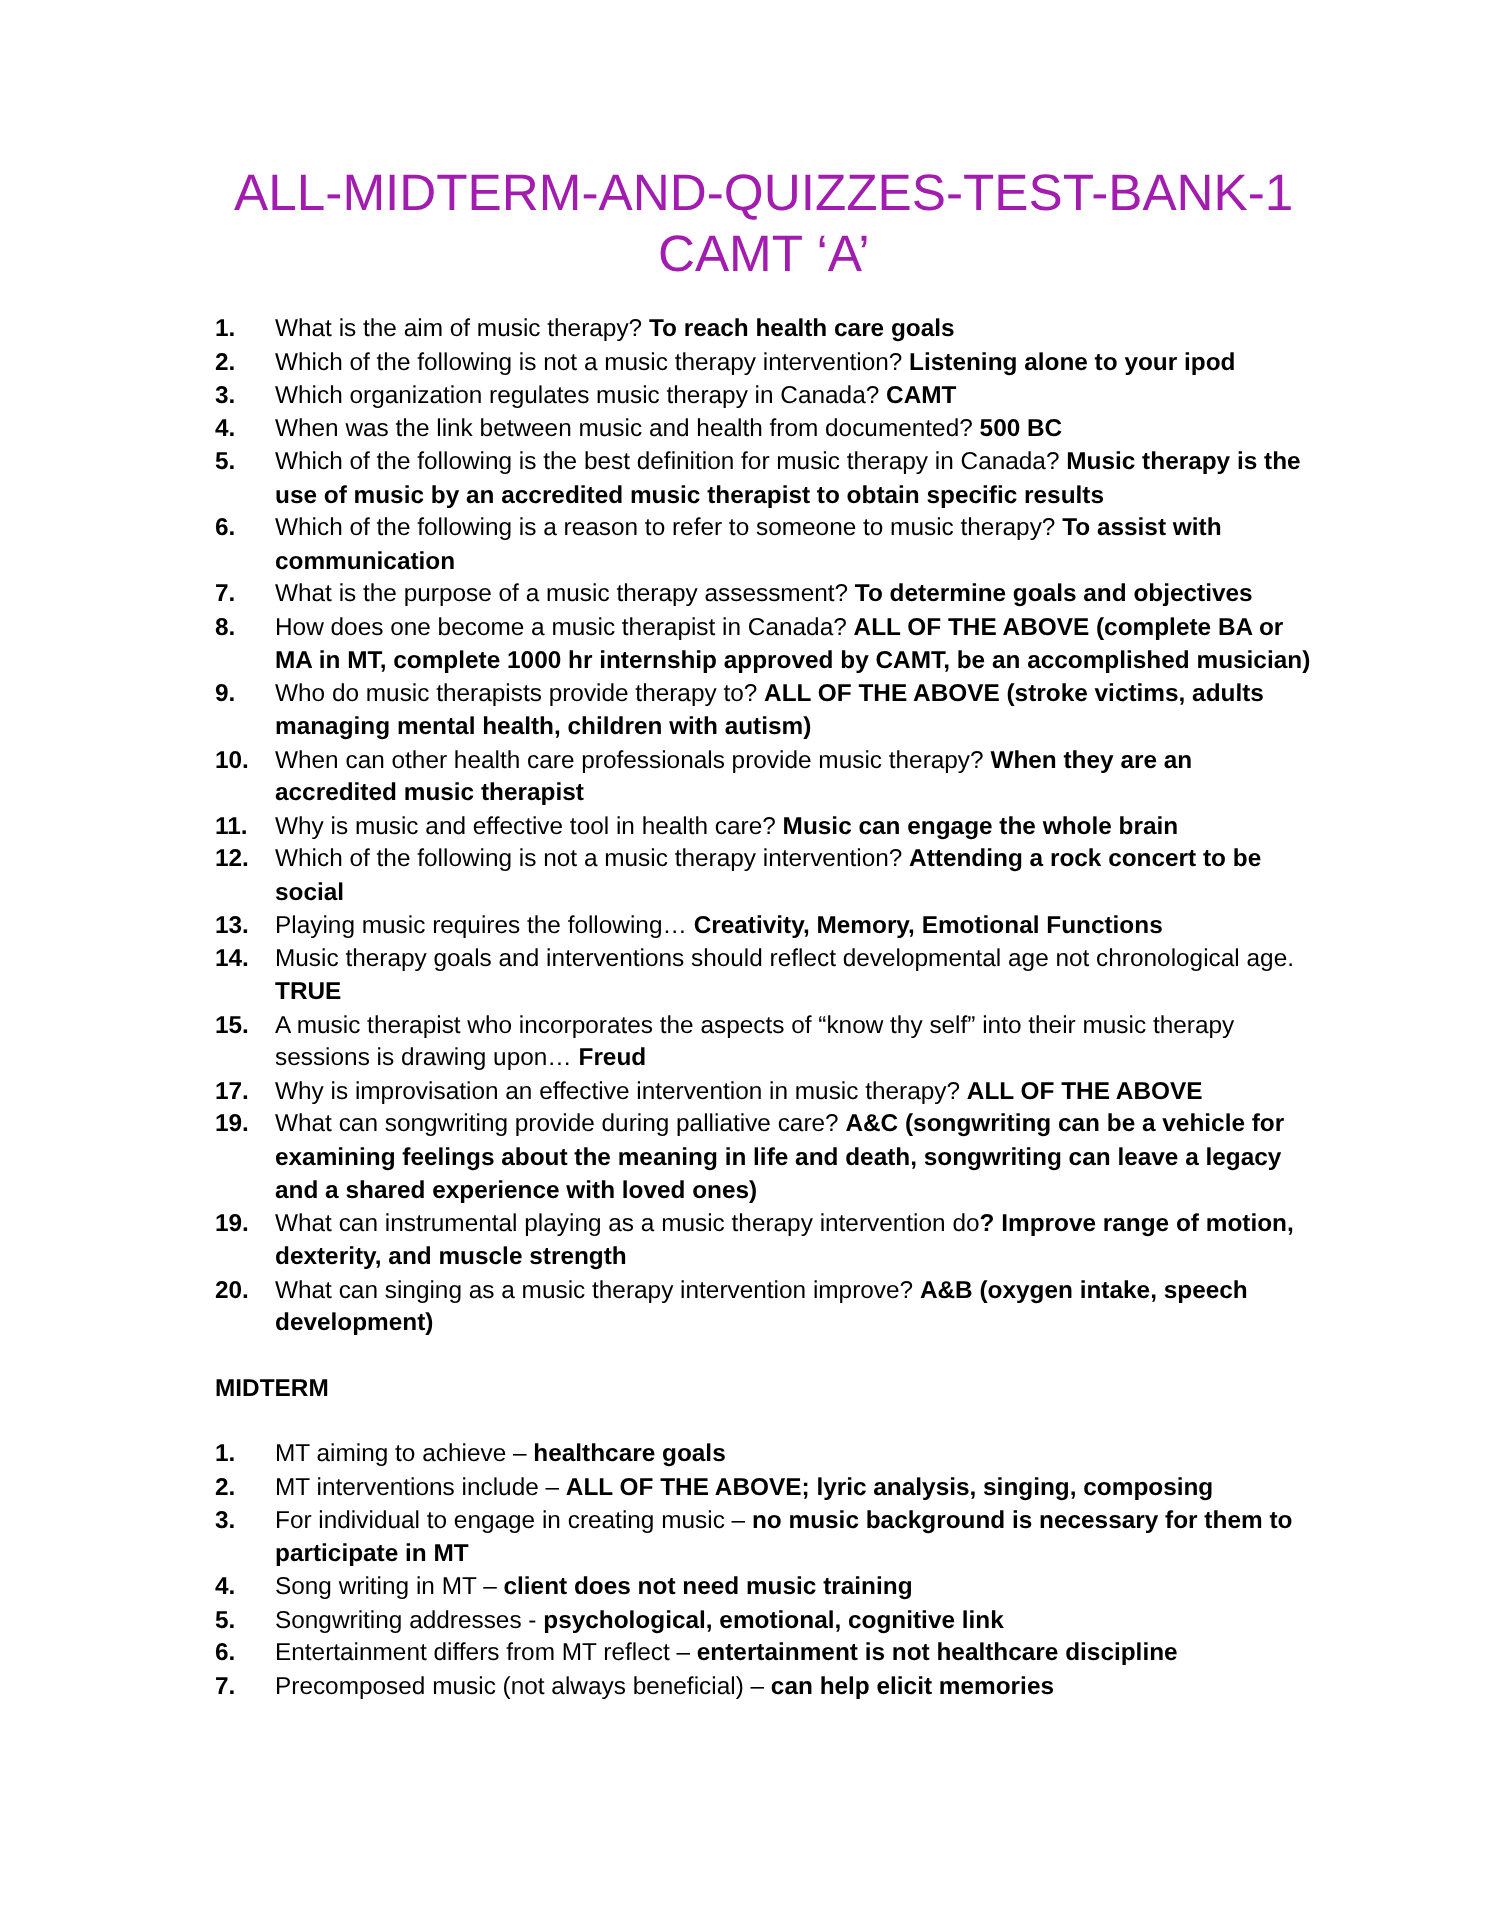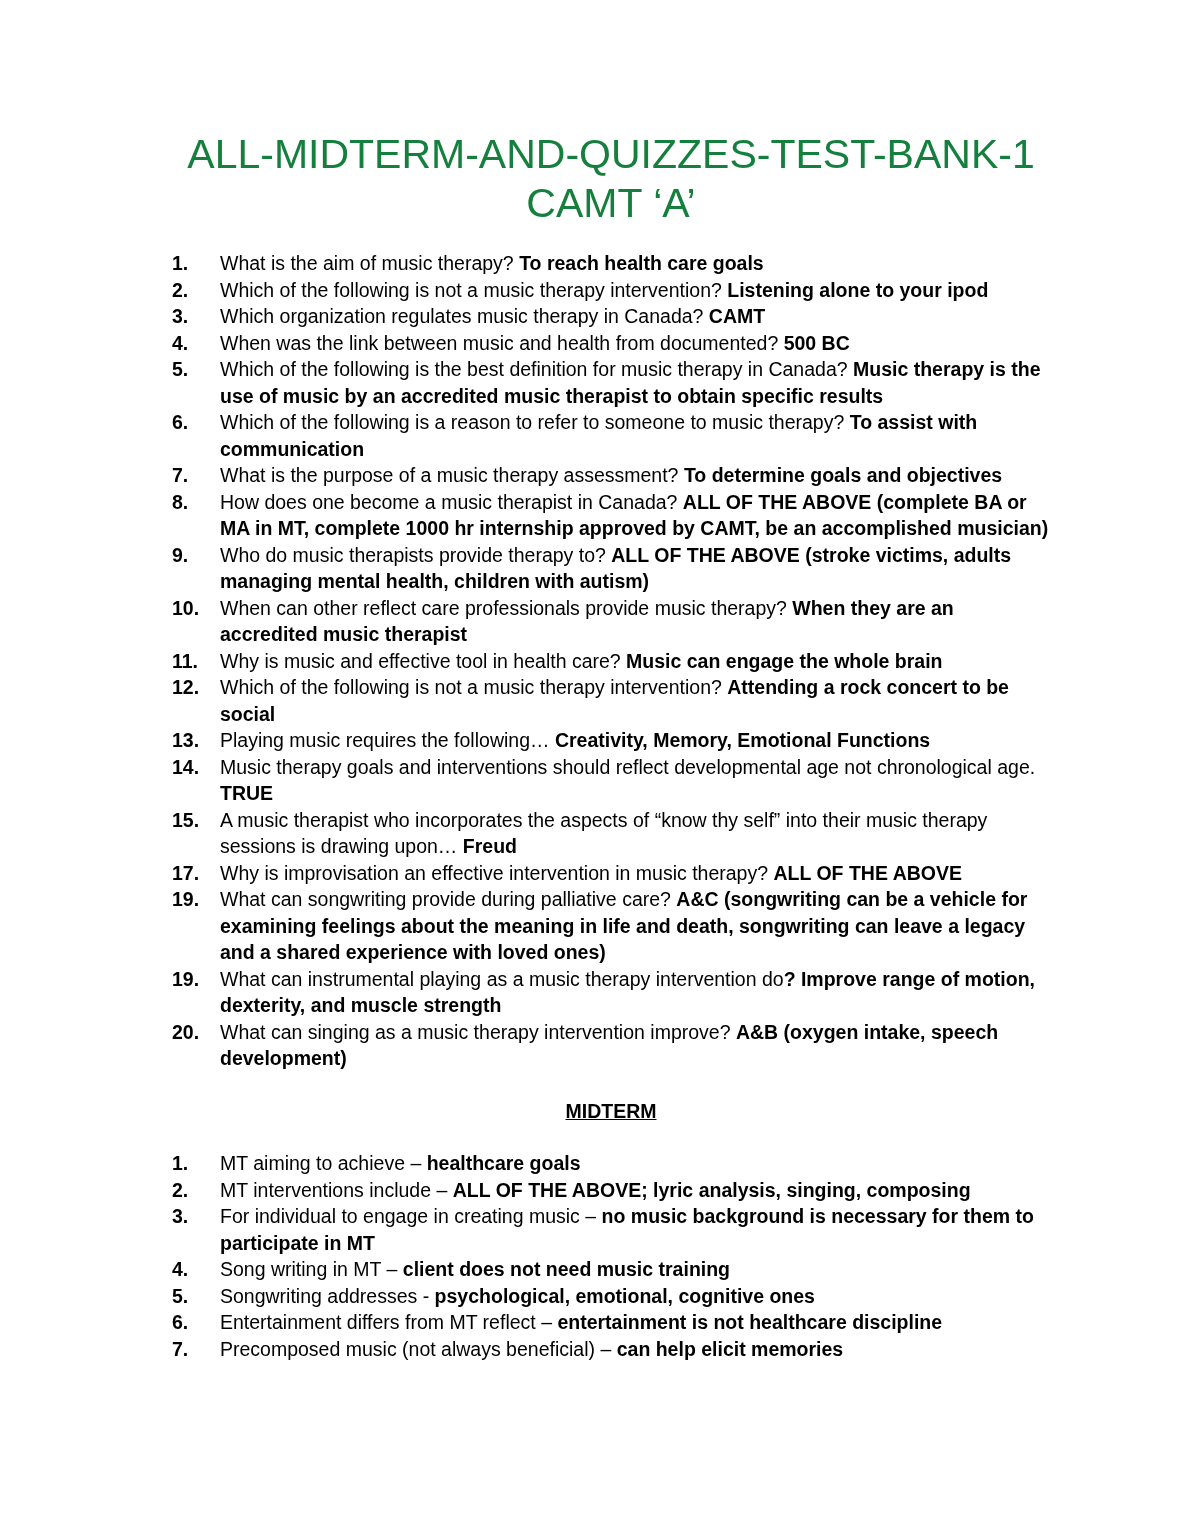--- a/index.html
+++ b/index.html
@@ -31,34 +31,33 @@
   }
   .qa-item { display: flex; }
   .num {
     font-weight: 700;
     flex: 0 0 37px;
     width: 37px;
   }
   .qa-body { flex: 1; margin-left: 11px; }
   .a { font-weight: 700; }
   .section-heading {
-    text-align: center;
+    text-align: left;
     font-size: 19.5px;
     line-height: 26.5px;
     font-weight: 700;
-    text-decoration: underline;
     margin: 26px 0 26px 0;
   }
 </style>
 </head>
 <body>
 
 <div class="page">
 
-  <h1 class="doc-title" style="color: #15803d;">
+  <h1 class="doc-title" style="color: #a21caf;">
     <span class="title-line">ALL-MIDTERM-AND-QUIZZES-TEST-BANK-1</span>
     <span class="title-line">CAMT ‘A’</span>
   </h1>
 
   <ol class="qa-list">
       <li class="qa-item">
         <span class="num">1.</span>
         <span class="qa-body"><span class="q">What is the aim of music therapy? </span><strong class="a">To reach health care goals</strong></span>
       </li>
       <li class="qa-item">
@@ -88,21 +87,21 @@
       <li class="qa-item">
         <span class="num">8.</span>
         <span class="qa-body"><span class="q">How does one become a music therapist in Canada? </span><strong class="a">ALL OF THE ABOVE (complete BA or MA in MT, complete 1000 hr internship approved by CAMT, be an accomplished musician)</strong></span>
       </li>
       <li class="qa-item">
         <span class="num">9.</span>
         <span class="qa-body"><span class="q">Who do music therapists provide therapy to? </span><strong class="a">ALL OF THE ABOVE (stroke victims, adults managing mental health, children with autism)</strong></span>
       </li>
       <li class="qa-item">
         <span class="num">10.</span>
-        <span class="qa-body"><span class="q">When can other reflect care professionals provide music therapy? </span><strong class="a">When they are an accredited music therapist</strong></span>
+        <span class="qa-body"><span class="q">When can other health care professionals provide music therapy? </span><strong class="a">When they are an accredited music therapist</strong></span>
       </li>
       <li class="qa-item">
         <span class="num">11.</span>
         <span class="qa-body"><span class="q">Why is music and effective tool in health care? </span><strong class="a">Music can engage the whole brain</strong></span>
       </li>
       <li class="qa-item">
         <span class="num">12.</span>
         <span class="qa-body"><span class="q">Which of the following is not a music therapy intervention? </span><strong class="a">Attending a rock concert to be social</strong></span>
       </li>
       <li class="qa-item">
@@ -149,21 +148,21 @@
       <li class="qa-item">
         <span class="num">3.</span>
         <span class="qa-body"><span class="q">For individual to engage in creating music – </span><strong class="a">no music background is necessary for them to participate in MT</strong></span>
       </li>
       <li class="qa-item">
         <span class="num">4.</span>
         <span class="qa-body"><span class="q">Song writing in MT – </span><strong class="a">client does not need music training</strong></span>
       </li>
       <li class="qa-item">
         <span class="num">5.</span>
-        <span class="qa-body"><span class="q">Songwriting addresses - </span><strong class="a">psychological, emotional, cognitive ones</strong></span>
+        <span class="qa-body"><span class="q">Songwriting addresses - </span><strong class="a">psychological, emotional, cognitive link</strong></span>
       </li>
       <li class="qa-item">
         <span class="num">6.</span>
         <span class="qa-body"><span class="q">Entertainment differs from MT reflect – </span><strong class="a">entertainment is not healthcare discipline</strong></span>
       </li>
       <li class="qa-item">
         <span class="num">7.</span>
         <span class="qa-body"><span class="q">Precomposed music (not always beneficial) – </span><strong class="a">can help elicit memories</strong></span>
       </li>
     </ol>

